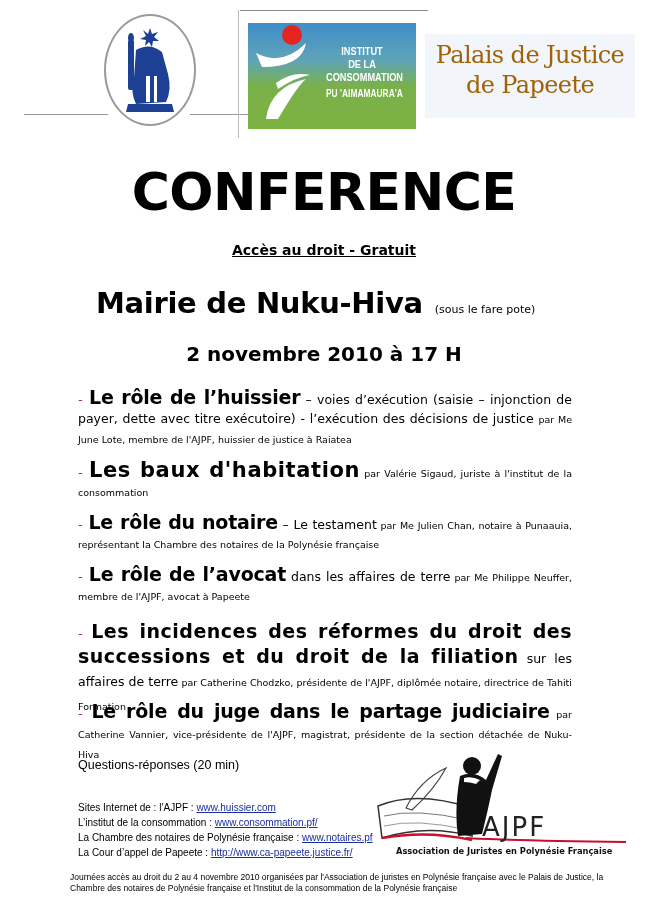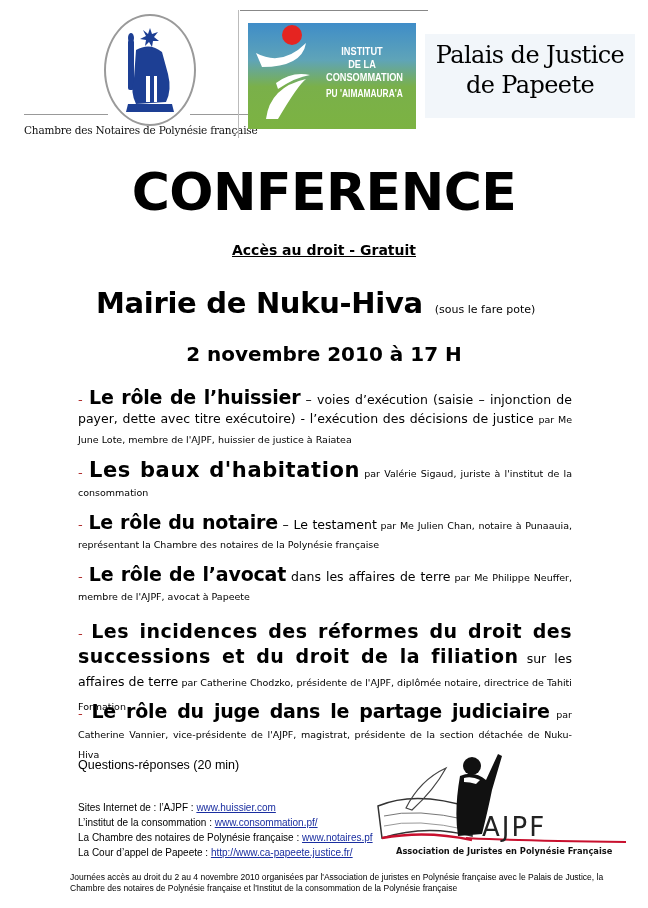--- a/index.html
+++ b/index.html
@@ -13,21 +13,21 @@
   .notaires-line-r { position: absolute; left: 170px; top: 106px; width: 64px; height: 1px; background: #999; }
   .notaires-caption { position: absolute; left: 4px; top: 116px; width: 230px; font-family: "DejaVu Serif", serif; font-size: 10.5px; color: #111; white-space: nowrap; letter-spacing: -0.2px; }
   .vsep { left: 238px; top: 10px; width: 1px; height: 128px; background: #bbb; }
   .hsep { left: 240px; top: 10px; width: 188px; height: 1px; background: #888; }
 
   .inst-logo { left: 248px; top: 23px; width: 168px; height: 106px; background: linear-gradient(180deg, #3f8dc8 0%, #5fa4b8 35%, #7ab04a 60%, #7cb342 100%); }
   .inst-text { position: absolute; left: 78px; top: 22px; width: 90px; text-align: center; color: #fff; font-family: "Liberation Sans", sans-serif; font-weight: bold; font-size: 11.5px; line-height: 13px; transform: scaleX(0.8); transform-origin: left top; white-space: nowrap; }
   .inst-text .sub { font-size: 10.5px; margin-top: 3px; display: block; }
 
   .palais-logo { left: 425px; top: 34px; width: 210px; height: 84px; background: #f2f6fa; }
-  .palais-text { position: absolute; left: 0; top: 6px; width: 210px; text-align: center; font-family: "DejaVu Serif", serif; font-size: 24px; line-height: 30px; color: #000000; letter-spacing: -0.6px; }
+  .palais-text { position: absolute; left: 0; top: 6px; width: 210px; text-align: center; font-family: "DejaVu Serif", serif; font-size: 24px; line-height: 30px; color: #a16207; letter-spacing: -0.6px; }
 
   
   .title { left: 0; width: 648px; top: 162px; text-align: center; font-family: "DejaVu Sans", sans-serif; font-weight: bold; font-size: 52px; letter-spacing: -0.5px; }
   .subtitle { left: 0; width: 648px; top: 242px; text-align: center; font-weight: bold; font-size: 14px; }
   .subtitle span { text-decoration: underline; }
   .venue { left: 96px; top: 286px; white-space: nowrap; }
   .venue .big { font-weight: bold; font-size: 29px; letter-spacing: -0.3px; }
   .venue .small { font-size: 11px; margin-left: 12px; }
   .date { left: 0; width: 648px; top: 342px; text-align: center; font-weight: bold; font-size: 20px; }
 
@@ -68,21 +68,20 @@
         <rect x="22" y="24" width="6" height="50" rx="2"></rect>
         <ellipse cx="25" cy="22" rx="3" ry="5"></ellipse>
         <path d="M30 34 Q44 26 56 36 L62 58 Q66 74 60 86 L30 88 Q24 76 28 62 Z"></path>
         <path d="M22 88 L66 88 L68 96 L20 96 Z"></path>
         <rect x="40" y="60" width="4" height="26" fill="#fff"></rect>
         <rect x="48" y="60" width="3" height="26" fill="#fff"></rect>
       </g>
     </svg>
   </div>
   <div class="notaires-line-r"></div>
-  <div class="notaires-caption">Chambre des Notaires de Polynésie française</div>
 </div>
 
 <div class="abs vsep"></div>
 <div class="abs hsep"></div>
 
 <div class="abs inst-logo">
   <svg width="80" height="106" viewBox="0 0 80 106" style="position:absolute;left:0;top:0">
     <circle cx="44" cy="12" r="10" fill="#e52421"></circle>
     <path d="M8 30 Q34 44 58 20 Q54 44 14 44 Z" fill="#fff"></path>
     <path d="M18 96 Q22 64 58 56 Q50 62 30 96 Z" fill="#fff"></path>

